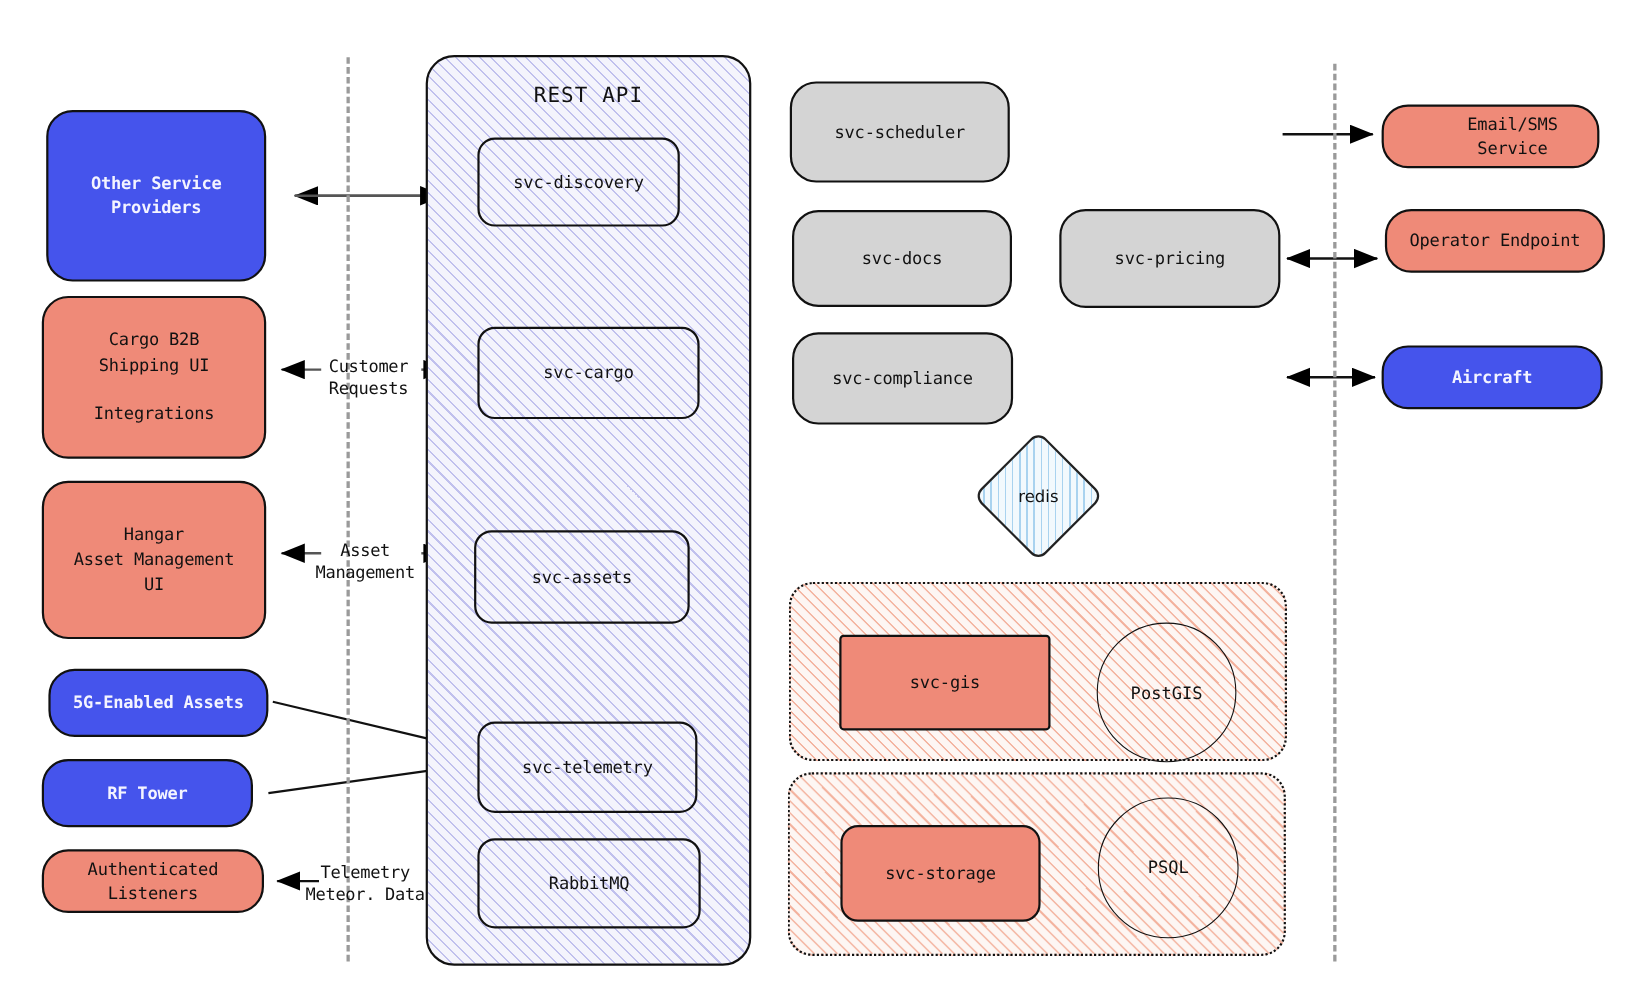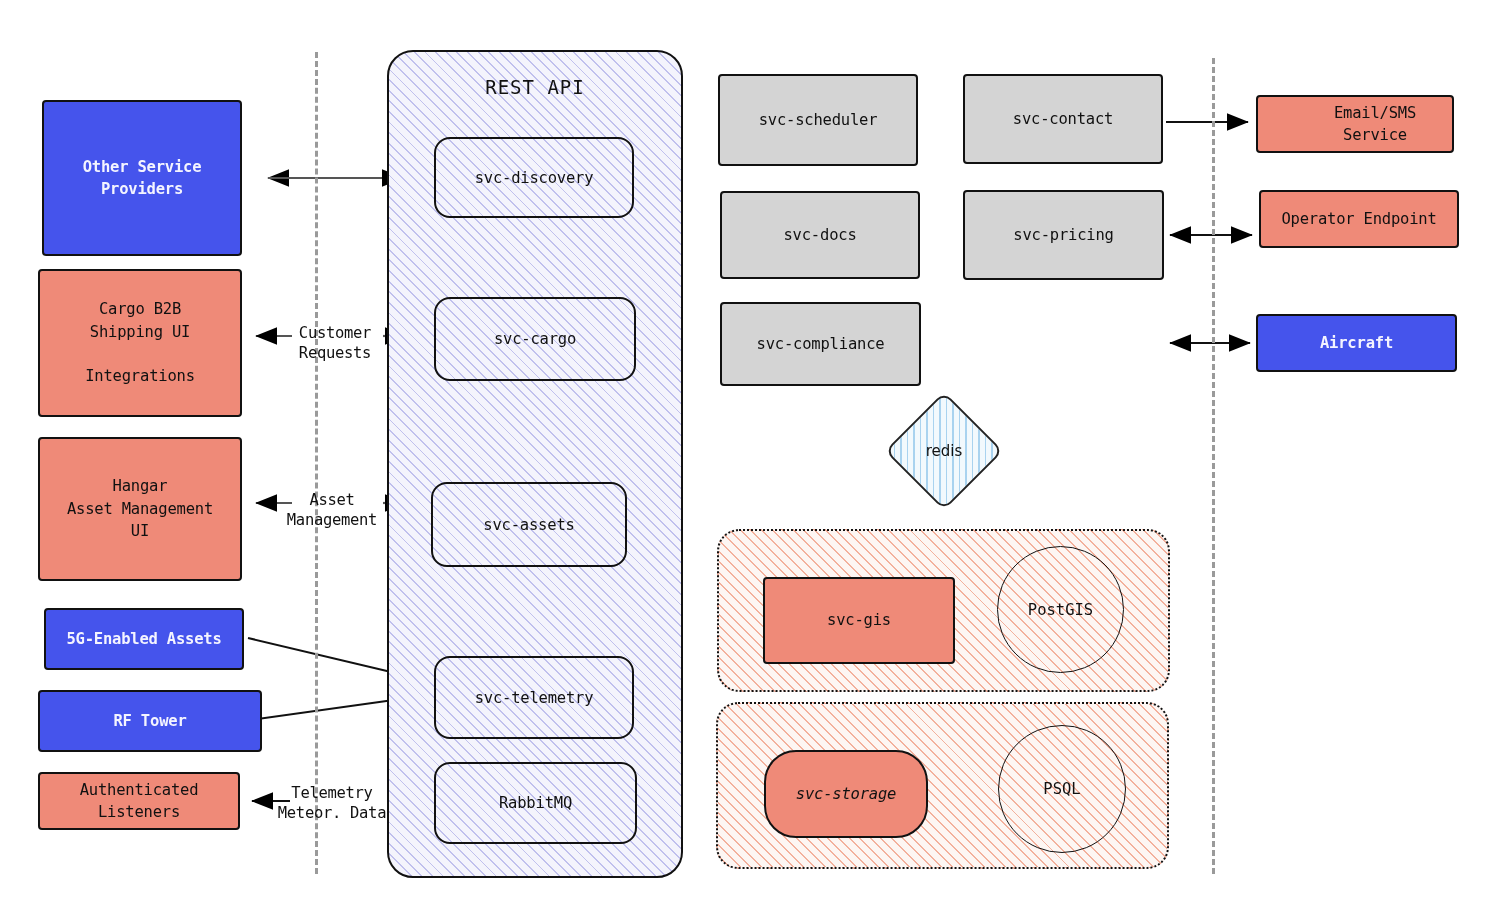--- a/index.html
+++ b/index.html
@@ -2,21 +2,21 @@
 <html><head>
 <meta charset="utf-8">
 <style>
   html,body{margin:0;padding:0;background:#ffffff;}
   body{width:1486px;height:916px;overflow:hidden;
        font-family:"DejaVu Sans Mono","Liberation Mono",monospace;}
   #stage{position:relative;width:1486px;height:916px;}
 
   
   .node{position:absolute;box-sizing:border-box;
-        border:2.2px solid #111;border-radius:4px;
+        border:2.2px solid #111;border-radius:24px;
         display:flex;align-items:center;justify-content:center;
         text-align:center;font-size:15.5px;line-height:1.45;
         letter-spacing:-0.2px;white-space:pre-line;color:#111;}
   .blue{background:#4554ec;color:#f4f4ff;font-weight:bold;}
   .salmon{background:#ef8a78;color:#111;}
   .gray{background:#d4d4d4;color:#111;}
 
   
   #restapi{position:absolute;left:387px;top:50px;width:296px;height:828px;
            box-sizing:border-box;border:2.4px solid #111;border-radius:26px;
@@ -119,66 +119,65 @@
 Shipping UI
 
 Integrations</div>
 
   <div class="node salmon" style="left:38px;top:437px;width:204px;height:144px;">Hangar
 Asset Management
 UI</div>
 
   <div class="node blue" style="left:44px;top:608px;width:200px;height:62px;">5G-Enabled Assets</div>
 
-  <div class="node blue" style="left:38px;top:690px;width:224px;height:62px;">RF Tower</div>
+  <div class="node blue" style="left:38px;top:690px;width:192px;height:62px;">RF Tower</div>
 
   <div class="node salmon" style="left:38px;top:772px;width:202px;height:58px;">Authenticated
 Listeners</div>
 
   <div class="edgelabel" style="left:288px;top:323px;width:94px;">Customer
 Requests</div>
   <div class="edgelabel" style="left:277px;top:490px;width:110px;">Asset
 Management</div>
   <div class="edgelabel" style="left:262px;top:783px;width:140px;">Telemetry
 Meteor. Data</div>
 
   <div id="restapi">
     <div id="restapi-title">REST API</div>
 
-    <div class="svc" style="left:45px;top:85px;width:200px;height:81px;">svc-discovery</div>
+    <div class="svc" style="left:45px;top:73px;width:184px;height:81px;">svc-discovery</div>
 
     <div class="svc" style="left:45px;top:245px;width:202px;height:84px;text-align:right;">svc-cargo</div>
 
     <div class="svc" style="left:42px;top:430px;width:196px;height:85px;">svc-assets</div>
 
     <div class="svc" style="left:45px;top:604px;width:200px;height:83px;">svc-telemetry</div>
 
     <div class="svc" style="left:45px;top:710px;width:203px;height:82px;">RabbitMQ</div>
   </div>
 
   <div class="node gray" style="left:718px;top:74px;width:200px;height:92px;">svc-scheduler</div>
-  <div class="node gray" style="left:963px;top:74px;width:200px;height:90px;">svc-contact</div>
 
   <div class="node gray" style="left:720px;top:191px;width:200px;height:88px;">svc-docs</div>
   <div class="node gray" style="left:963px;top:190px;width:201px;height:90px;">svc-pricing</div>
 
   <div class="node gray" style="left:720px;top:302px;width:201px;height:84px;">svc-compliance</div>
 
   <div class="node salmon" style="left:1256px;top:95px;width:198px;height:58px;padding-left:40px;">Email/SMS Service</div>
   <div class="node salmon" style="left:1259px;top:190px;width:200px;height:58px;">Operator Endpoint</div>
   <div class="node blue" style="left:1256px;top:314px;width:201px;height:58px;">Aircraft</div>
 
   <div id="redis-wrap">
     <div id="redis-dia"></div>
     <div id="redis-label">redis</div>
   </div>
 
   <div class="dbgroup" style="left:717px;top:529px;width:453px;height:163px;">
     <div class="node salmon" style="left:44px;top:46px;width:192px;height:87px;border-radius:4px;">svc-gis</div>
-    <div class="circle" style="left:278px;top:15px;width:127px;height:127px;">PostGIS</div>
+    <div class="circle" style="left:278px;top:35px;width:127px;height:127px;">PostGIS</div>
   </div>
 
   <div class="dbgroup" style="left:716px;top:702px;width:453px;height:167px;">
-    <div class="node salmon" style="left:46px;top:46px;width:164px;height:88px;border-radius:32px;font-style:italic;">svc-storage</div>
+    <div class="node salmon" style="left:46px;top:46px;width:182px;height:88px;border-radius:16px;">svc-storage</div>
     <div class="circle" style="left:280px;top:21px;width:128px;height:128px;">PSQL</div>
   </div>
 
 </div>
 
 </body></html>

